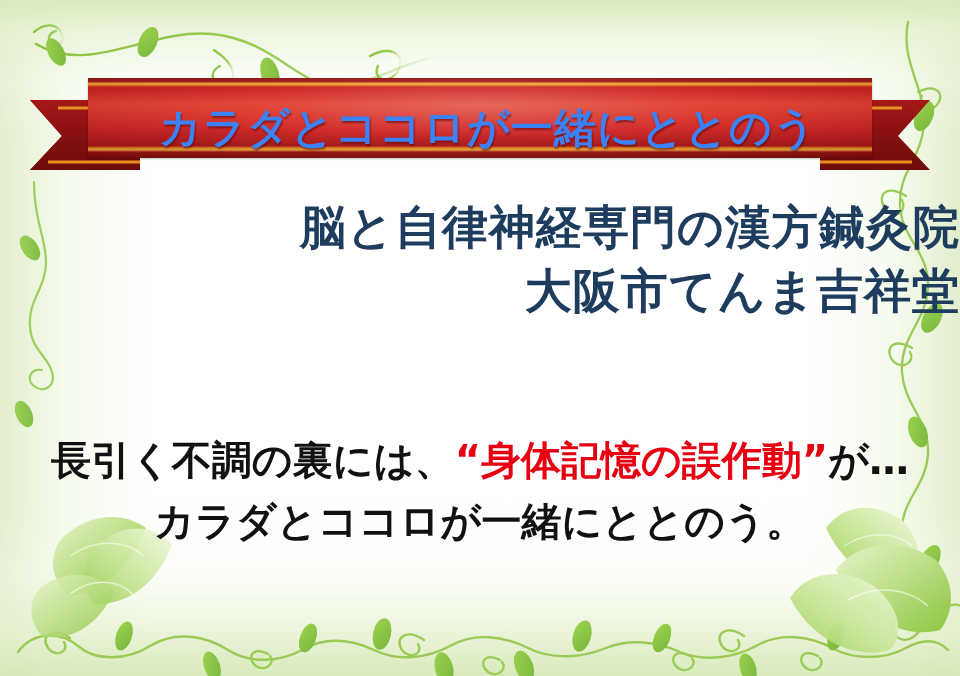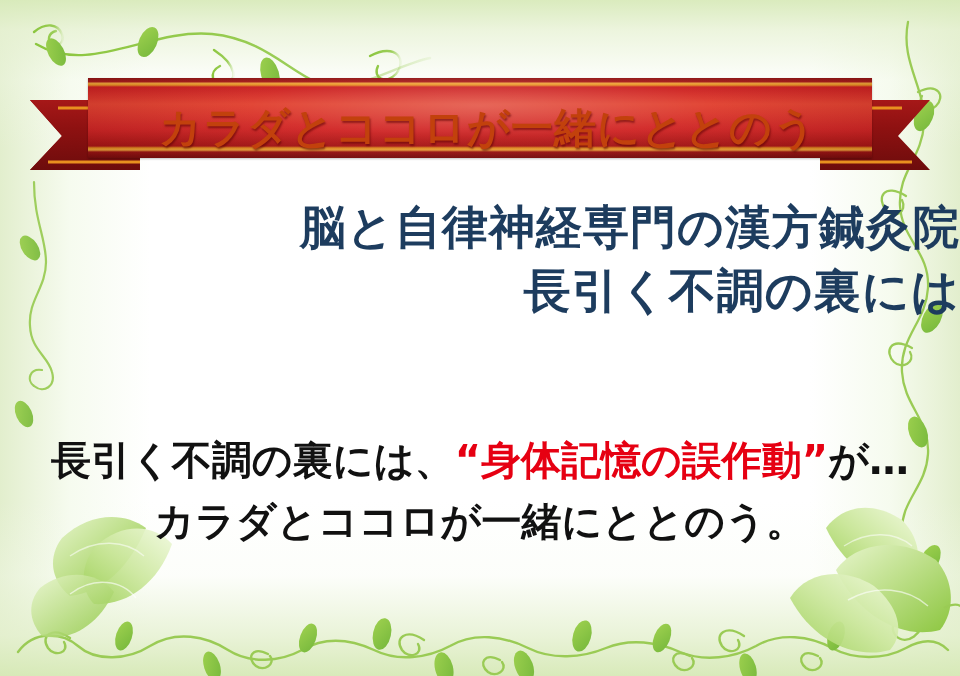--- a/index.html
+++ b/index.html
@@ -106,21 +106,21 @@
   }
   .ribbon-text {
     position: absolute;
     left: 104px;
     right: 88px;
     top: 0;
     height: 100px;
     display: flex;
     align-items: center;
     justify-content: center;
-    color: #c2410c;
+    color: #3b82f6;
     font-size: 42px;
     font-weight: 700;
     letter-spacing: 1px;
     white-space: nowrap;
     text-shadow: 1px 2px 2px rgba(90,0,0,0.55);
     z-index: 3;
   }
 
   
   .headline {
@@ -311,21 +311,21 @@
       <path d="M82,12 L0,12" stroke="#e8901f" stroke-width="3" fill="none"></path>
       <path d="M92,66 L0,66" stroke="#e8901f" stroke-width="3" fill="none"></path>
     </svg>
 
     <div class="ribbon-band"></div>
     <div class="ribbon-text">カラダとココロが一緒にととのう</div>
   </div>
 
   <div class="headline">
     <div class="line1">脳と自律神経専門の漢方鍼灸院</div>
-    <div class="line2">長引く不調の裏には</div>
+    <div class="line2">大阪市てんま吉祥堂</div>
   </div>
 
   <div class="body-copy">
     <div>
       <span>長引く不調の裏には、</span><span class="hl-red">“身体記憶の誤作動”</span><span>が…</span>
     </div>
     <div>カラダとココロが一緒にととのう。</div>
   </div>
 
 </div>

